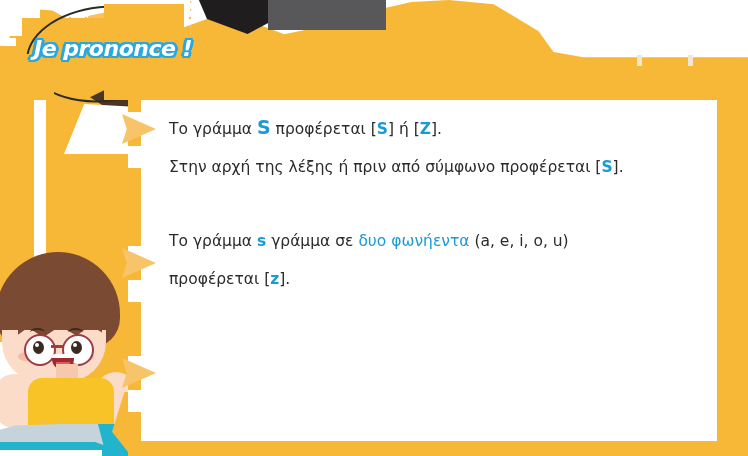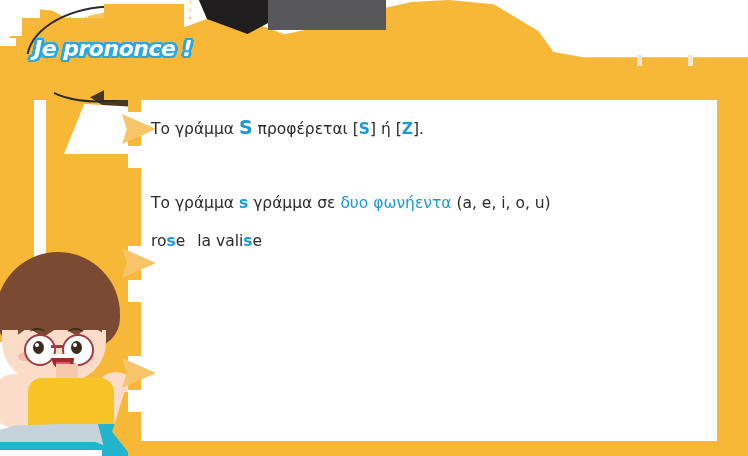--- a/index.html
+++ b/index.html
@@ -186,21 +186,21 @@
 
   
   .arrow{
     position:absolute;width:34px;height:30px;
     background:#f7c469;
     clip-path:polygon(0 0,100% 50%,0 100%,14% 50%);
   }
 
   
   .text-wrap{
-    position:absolute;left:151px;top:108px;width:545px;
+    position:absolute;left:169px;top:108px;width:545px;
     color:#2b2b2b;
   }
   .ln{
     font-size:15.5px;line-height:38px;white-space:nowrap;
   }
   .blue{color:#1a9ad4;text-align:right;}
   .blue-b{color:#1a9ad4;font-weight:bold;}
   .big-b{color:#1a9ad4;font-weight:bold;font-size:19px;}
   .sp{display:inline-block;width:46px;}
   .sp-sm{display:inline-block;width:12px;}
@@ -280,22 +280,23 @@
   <div class="notch" style="top:356px"></div>
   <div class="notch" style="top:390px"></div>
 
   <div class="arrow" style="left:122px;top:114px"></div>
   <div class="arrow" style="left:122px;top:248px"></div>
   <div class="arrow" style="left:122px;top:358px"></div>
 
   <div class="text-wrap" id="text-wrap">
       <div>
         <div class="ln"><span>Το γράμμα </span><span class="big-b">S</span><span> προφέρεται [</span><span class="blue-b">S</span><span>] ή [</span><span class="blue-b">Z</span><span>].</span></div>
+        <div class="ln"><span>Στην αρχή της λέξης ή πριν από σύμφωνο προφέρεται [</span><span class="blue-b">S</span><span>].</span></div>
       </div>
       <div class="blk-sep"></div>
       <div class="blk-sep"></div>
       <div>
         <div class="ln"><span>Το γράμμα </span><span class="blue-b">s</span><span> γράμμα σε </span><span class="blue">δυο φωνήεντα</span><span> (a, e, i, o, u)</span></div>
-        <div class="ln"><span>ro</span><span class="blue-b">s</span><span>e</span><span class="sp-sm"></span><span>la vali</span><span class="blue-b">s</span><span>e</span></div>
+        <div class="ln"><span>προφέρεται [</span><span class="blue-b">z</span><span>].</span></div>
       </div>
     </div>
 
 </div>
 
 </body></html>

